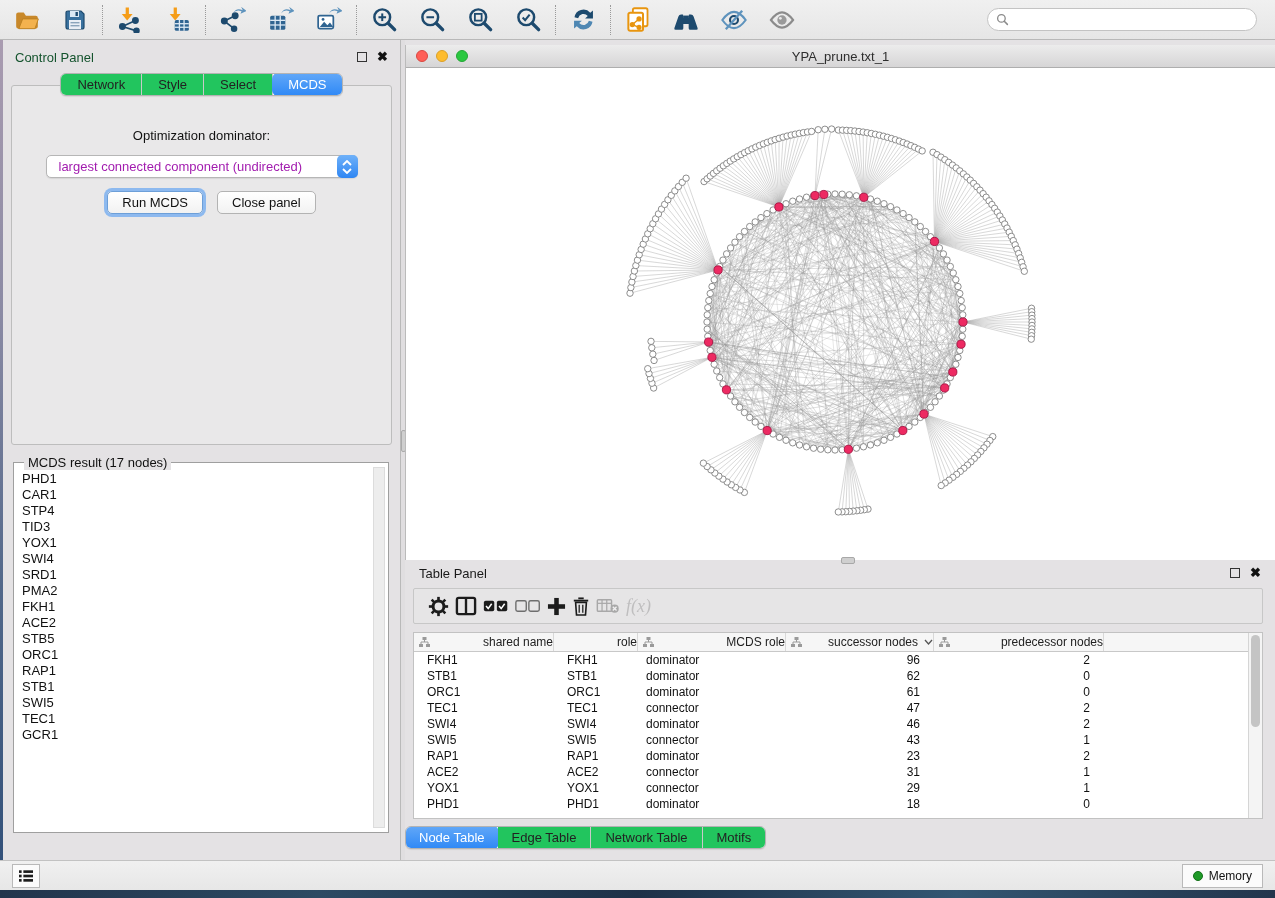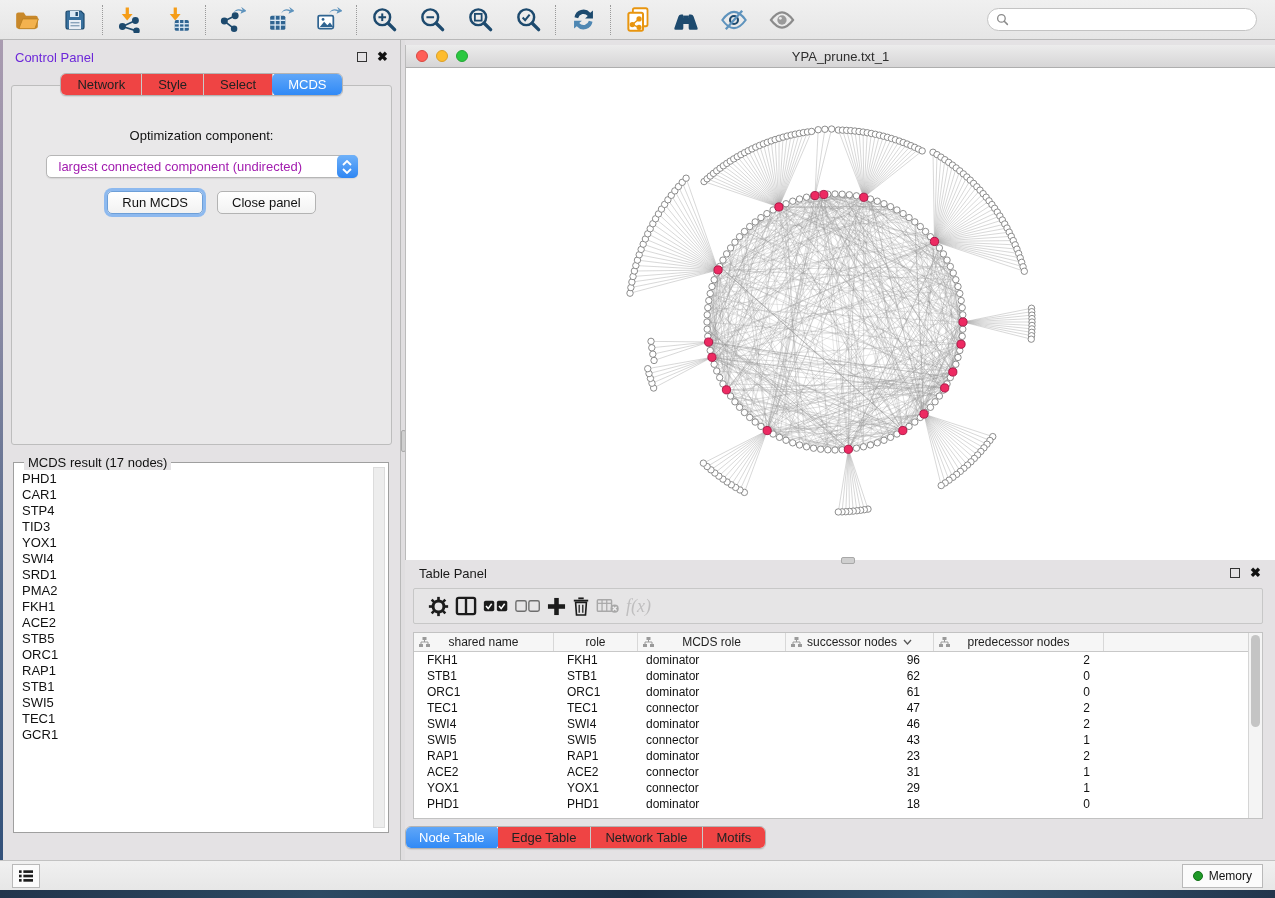--- a/index.html
+++ b/index.html
@@ -17,29 +17,29 @@
                display:flex; align-items:center; padding:0 8px; gap:5px; margin-right:8px; }
   .searchbox input { border:none; outline:none; flex:1; font-size:12px; background:transparent; font-family:"Liberation Sans",sans-serif; }
 
   
   .content { flex:1; display:flex; min-height:0; }
   .wall-left { width:3px; background:linear-gradient(#a99bb0,#8b8aa4,#52688a,#33517a); flex:0 0 auto; }
 
   
   .control-panel { width:397px; flex:0 0 auto; background:#e4e2e4; padding-top:5px; position:relative; }
   .cp-header { height:24px; display:flex; align-items:center; padding:0 12px; }
-  .cp-title { font-size:13px; color:#6d28d9; }
+  .cp-title { font-size:13px; color:#14532d; }
   .win-icons { margin-left:auto; display:flex; align-items:center; gap:10px; }
   .float-box { width:10px; height:10px; border:1.5px solid #333; }
   .close-x { font-size:13px; font-weight:bold; color:#111; line-height:10px; }
 
   .cp-tabs-row { display:flex; justify-content:center; position:relative; z-index:2; margin-top:4px; }
   .seg { display:flex; background:#fff; border:1px solid #b3b3b3; border-radius:6px; overflow:hidden; height:23px;
          box-shadow:0 1px 1px rgba(0,0,0,0.08); }
-  .seg-item { padding:0 16px; font-size:13px; display:flex; align-items:center; color:#222; border-right:1px solid #c9c9c9; background:#ef4444; }
+  .seg-item { padding:0 16px; font-size:13px; display:flex; align-items:center; color:#222; border-right:1px solid #c9c9c9; background:#22c55e; }
   .seg-item:last-child { border-right:none; }
   .seg-item.sel { background:linear-gradient(#62a8f8,#2e88f6); color:#fff; border-radius:6px; margin:-1px; padding:0 16px; border-right:none; }
 
   .cp-body { position:absolute; left:8px; right:8px; top:45px; height:360px; background:#e9e8e9;
              border:1px solid #bdbdbd; border-radius:3px; z-index:1; }
   .opt-label { text-align:center; margin-top:42px; font-size:13px; color:#111; }
   .combo { margin:12px auto 0; width:312px; height:23px; background:#fff; border:1px solid #b6b6b6; border-radius:5px;
            display:flex; align-items:center; box-shadow:0 1px 1px rgba(0,0,0,.08); }
   .combo-text { flex:1; font-size:13px; padding-left:12px; color:#a21caf; white-space:nowrap; }
   .combo-step { width:21px; height:23px; margin:-1px; border-radius:5px; background:linear-gradient(#6fb1f9,#2f86f3);
@@ -77,21 +77,21 @@
   .tp-toolbar { margin:2px 12px 0 8px; height:36px; background:#e6e5e6; border:1px solid #c7c7c7; border-radius:2px;
                 display:flex; align-items:center; gap:6px; padding:0 14px; flex:0 0 auto; }
   .tp-tool { display:flex; align-items:center; justify-content:center; }
   .tool-disabled { opacity:.42; }
   .fx-label { font-family:"Liberation Serif", serif; font-style:italic; font-size:18px; color:#8a8a8a; }
 
   .table-wrap { margin:8px 12px 0 8px; background:#fff; border:1px solid #c2c2c2; flex:0 0 auto; height:187px;
                 display:flex; min-width:0; position:relative; }
   .grid { flex:1; overflow:hidden; }
   .grid-header { display:flex; height:19px; background:#f6f6f6; border-bottom:1px solid #c8c8c8; }
-  .hcell { position:relative; display:flex; align-items:center; justify-content:center; font-size:12px; color:#222;
+  .hcell { position:relative; display:flex; align-items:center; justify-content:flex-end; font-size:12px; color:#222;
            border-right:1px solid #d8d8d8; flex:0 0 auto; }
   .hcell .tree { position:absolute; left:5px; top:4px; }
   .hcell .sortv { margin-left:6px; }
   .grid-row { display:flex; height:16px; }
   .cell { font-size:12px; color:#111; flex:0 0 auto; white-space:nowrap; overflow:hidden; display:flex; align-items:center; }
   .cell.num { justify-content:flex-end; }
   .tbl-scroll { width:14px; background:#f4f4f4; border-left:1px solid #d5d5d5; position:relative; flex:0 0 auto; }
   .tbl-thumb { position:absolute; top:2px; left:2px; width:9px; height:92px; background:#c4c4c4; border-radius:5px; }
 
   .tp-tabs-row { display:flex; margin-top:7px; }
@@ -292,21 +292,21 @@
       </div>
       <div class="cp-tabs-row">
         <div class="seg" id="cp-tabs">
             <div class="seg-item">Network</div>
             <div class="seg-item">Style</div>
             <div class="seg-item">Select</div>
             <div class="seg-item sel">MCDS</div>
           </div>
       </div>
       <div class="cp-body">
-        <div class="opt-label">Optimization component:</div>
+        <div class="opt-label">Optimization dominator:</div>
         <div class="combo">
           <span class="combo-text">largest connected component (undirected)</span>
           <span class="combo-step">
             <svg width="10" height="6" viewBox="0 0 10 6">
                 <path d="M1 5 L5 1 L9 5" fill="none" stroke="#fff" stroke-width="1.8"></path>
               </svg>
             <svg width="10" height="6" viewBox="0 0 10 6">
                 <path d="M1 1 L5 5 L9 1" fill="none" stroke="#fff" stroke-width="1.8"></path>
               </svg>
           </span>

